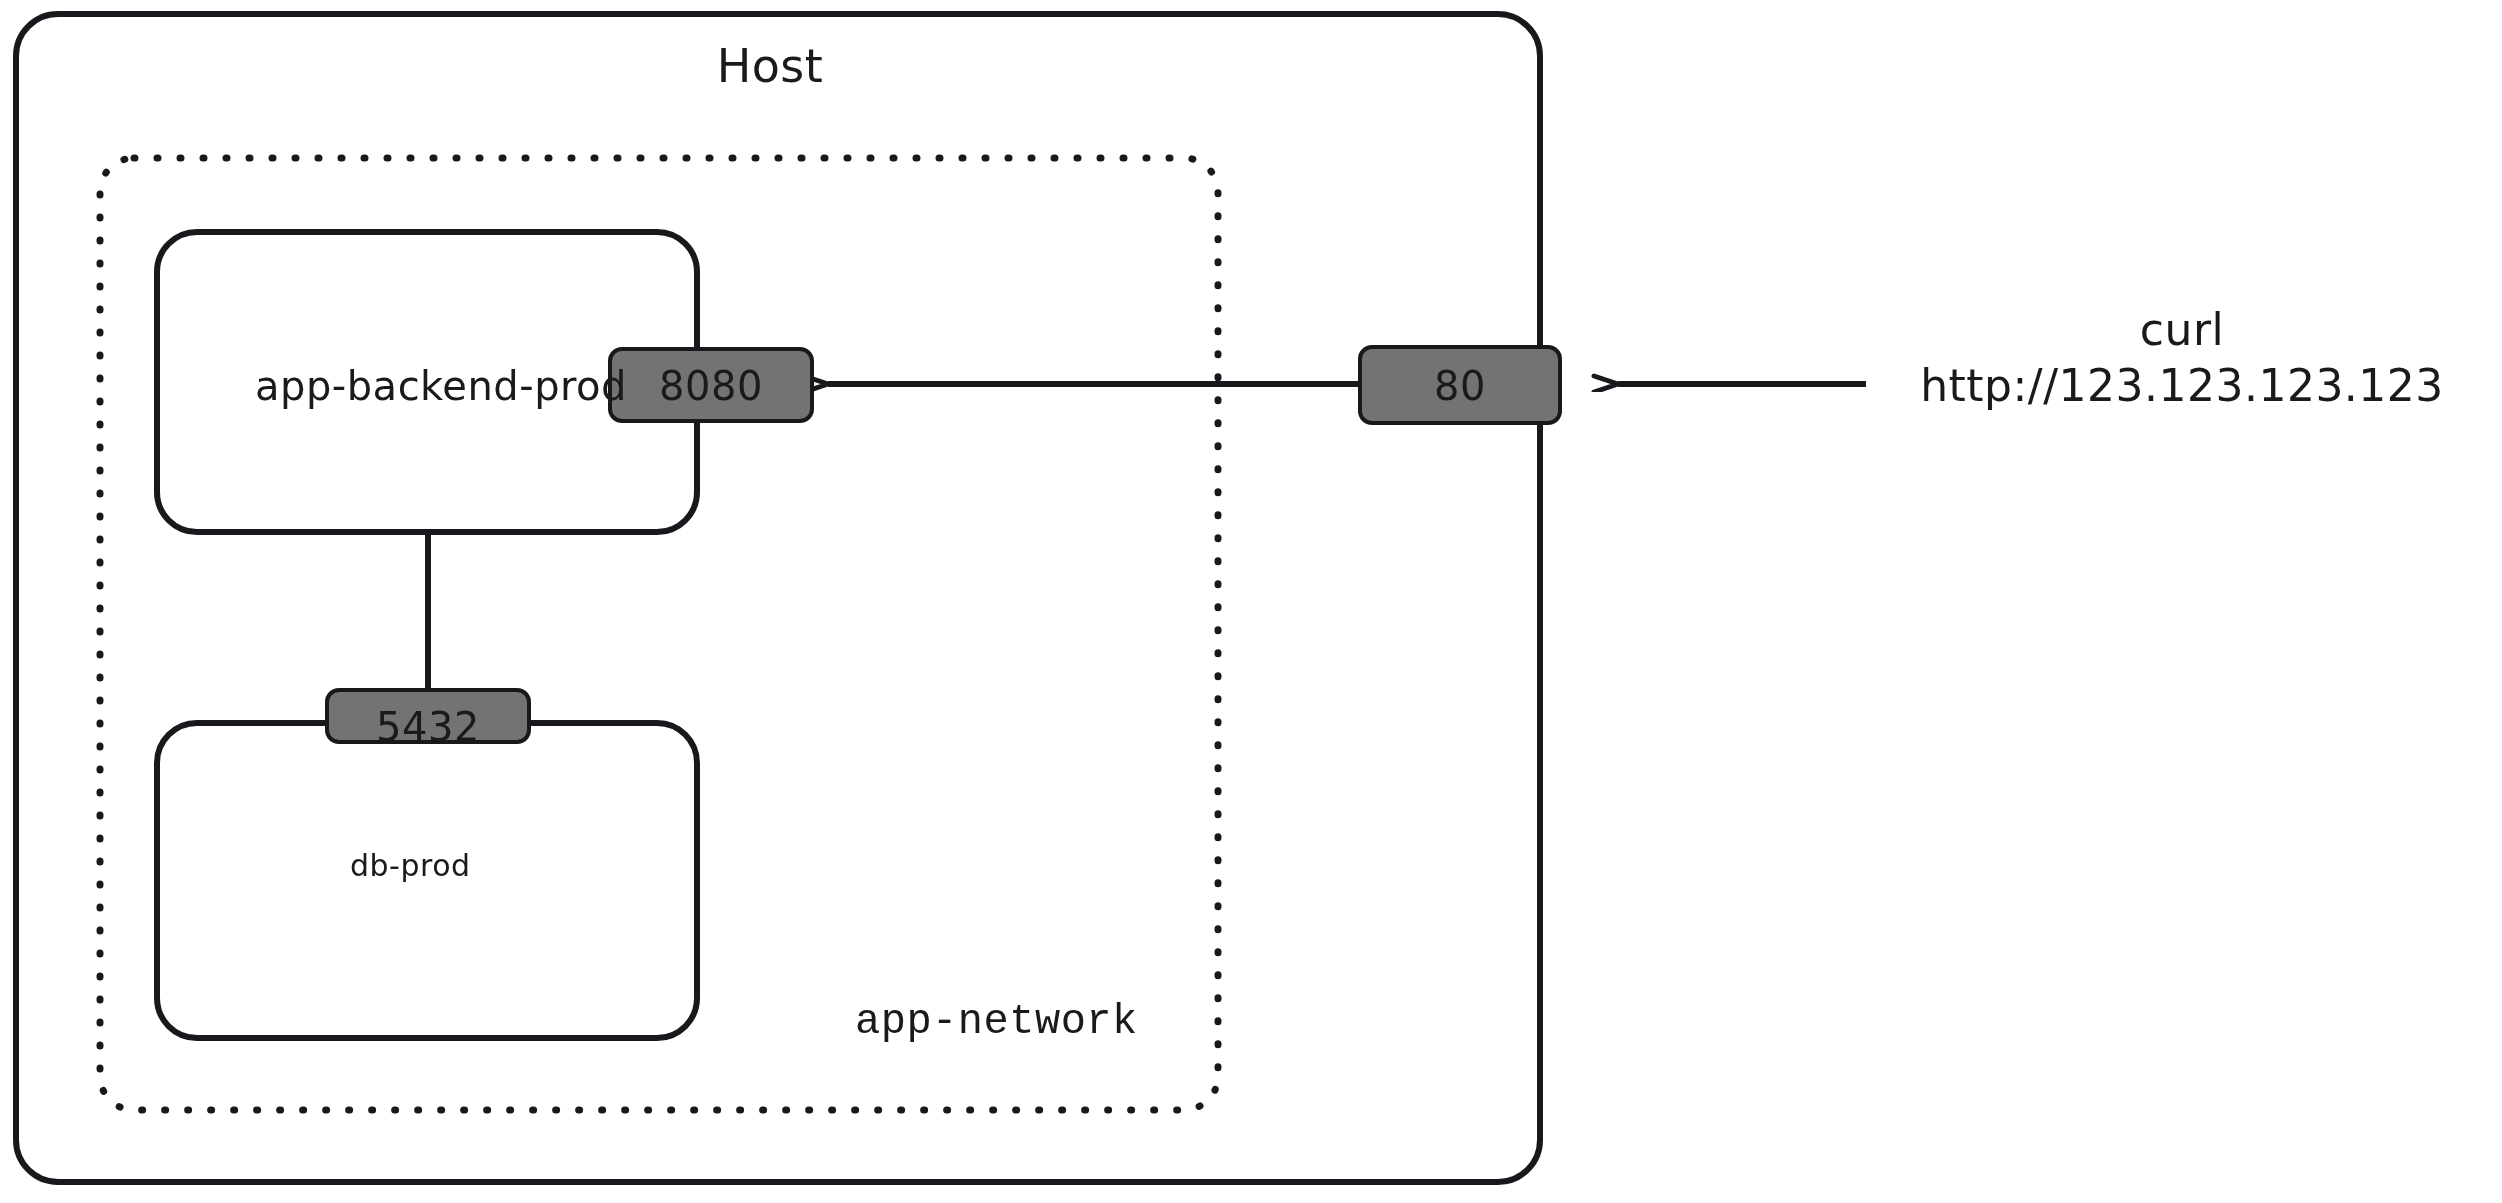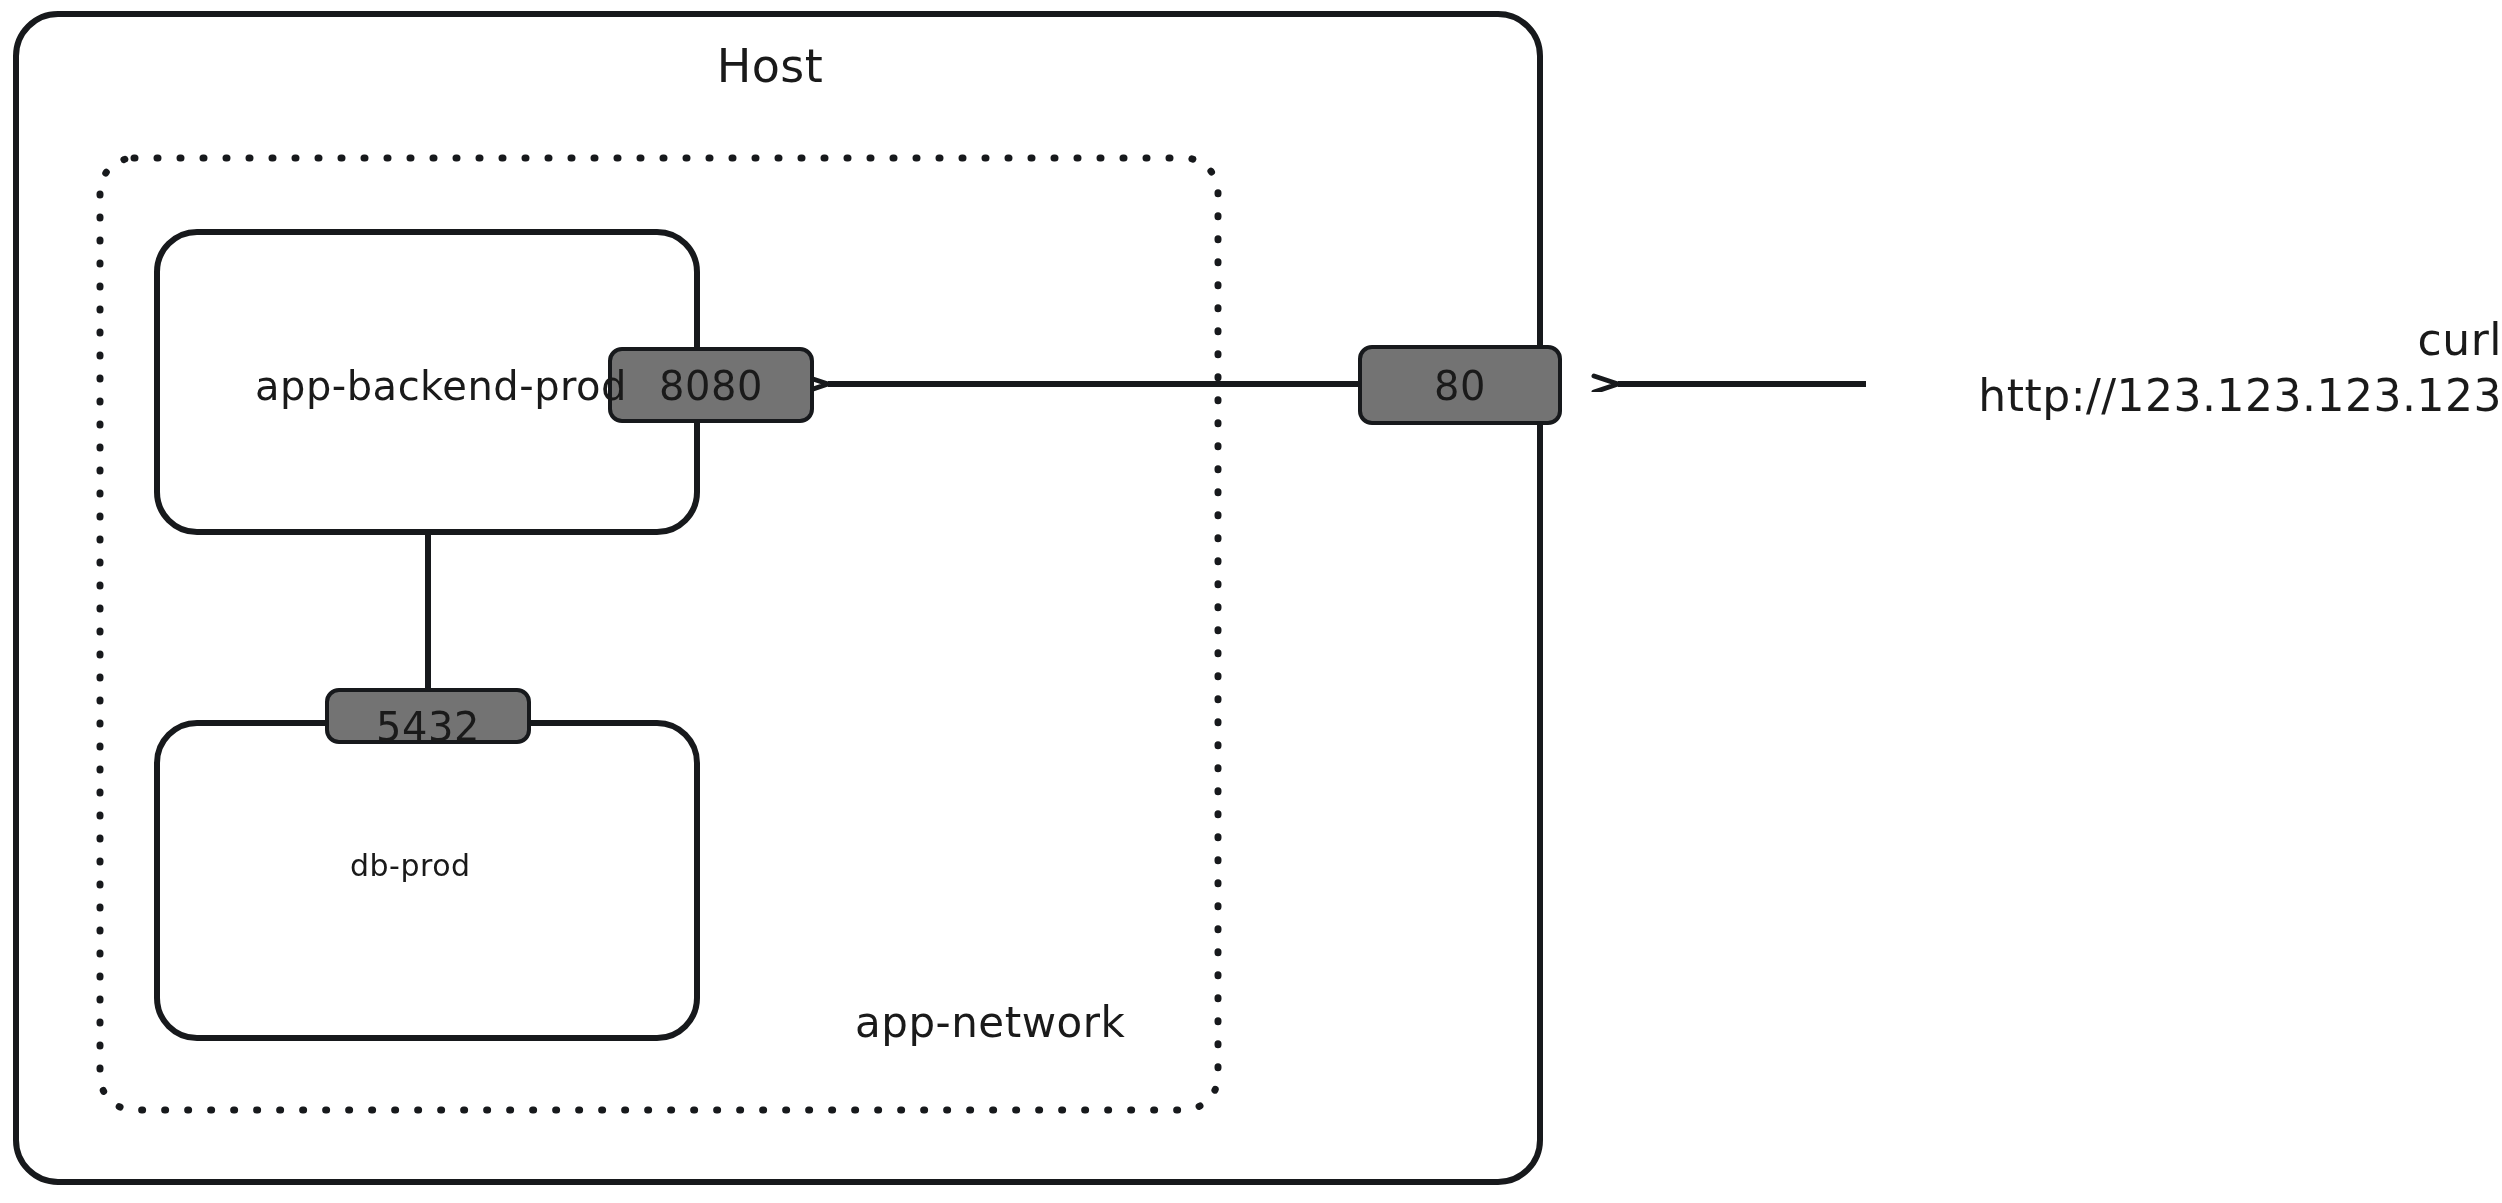--- a/index.html
+++ b/index.html
@@ -38,20 +38,21 @@
     left: 0;
     top: 42px;
     width: 1540px;
     text-align: center;
   }
   .lbl-network {
     font-size: 42px;
     left: 855px;
     top: 1000px;
     text-align: left;
+    font-family: Liberation Mono, monospace;
   }
   .lbl-backend {
     font-size: 40px;
     left: 255px;
     top: 365px;
     text-align: left;
   }
   .lbl-db {
     font-size: 30px;
     left: 350px;
@@ -71,23 +72,23 @@
     border: 4px solid #17191c;
     border-radius: 14px;
   }
   .port-box .lbl {
     position: relative;
     display: block;
   }
   .curl-block {
     position: absolute;
     left: 1862px;
-    top: 312px;
+    top: 302px;
     width: 640px;
-    text-align: right;
+    text-align: center;
     color: #1a1a1a;
     font-family: "DejaVu Sans", sans-serif;
     font-size: 44px;
     line-height: 1.28;
     letter-spacing: 0.5px;
   }
   .curl-block .curl-cmd { display: block; }
   .curl-block .curl-url { display: block; }
 </style>
 </head>

